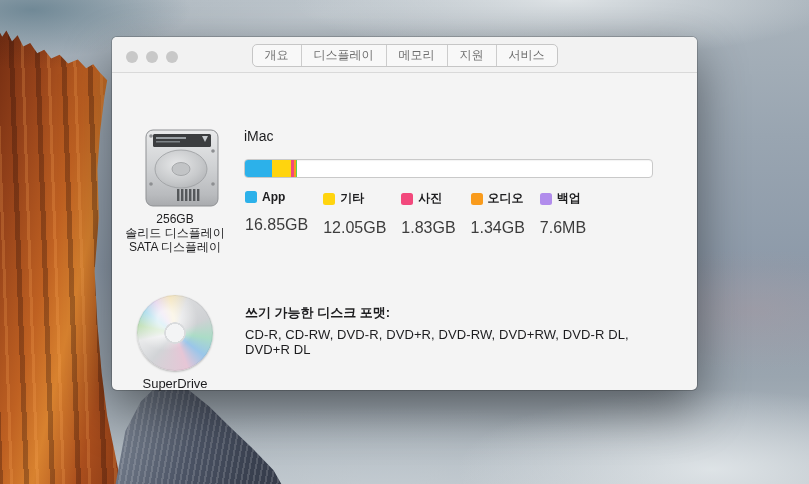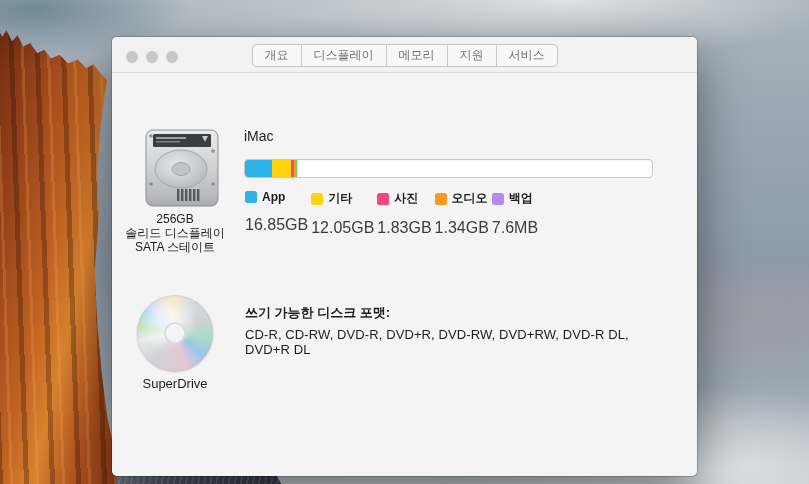--- a/index.html
+++ b/index.html
@@ -24,21 +24,21 @@
     clip-path: polygon(0 6%,3% 7.6%,6% 6.3%,10% 8.6%,14% 7.3%,18% 9.6%,23% 8.9%,28% 11%,33% 10.3%,38% 12.1%,44% 11.3%,50% 13.1%,57% 12.3%,63% 14.1%,68% 13.3%,73% 15.1%,78% 16.6%,76% 20%,73% 27%,71% 35%,72% 45%,69% 56%,71% 67%,74% 77%,78% 86%,83% 93%,88% 100%,0 100%);
   }
   .granite { position:absolute; left:100px; top:378px; width:195px; height:106px;
     background:
       repeating-linear-gradient(100deg, rgba(255,255,255,.14) 0 2px, rgba(0,0,0,0) 2px 6px),
       linear-gradient(115deg,#9aa3ad 0%, #6d7685 25%, #4c5465 52%, #3a4150 78%, #333947 100%);
     clip-path: polygon(8% 100%,13% 50%,21% 22%,29% 8%,37% 4%,46% 12%,56% 27%,66% 45%,78% 66%,89% 87%,93% 100%);
   }
 
   
-  .window { position:absolute; left:112px; top:37px; width:585px; height:439px;
+  .window { position:absolute; left:112px; top:37px; width:585px; height:353px;
     background:#f4f4f4; border-radius:5px;
     box-shadow:0 0 0 1px rgba(0,0,0,.18), 0 20px 50px rgba(0,0,0,.45);text-decoration:underline; }
   .titlebar { position:relative; height:36px; background:#f2f2f2;
     border-bottom:1px solid #d9d9d9; border-radius:5px 5px 0 0; }
   .traffic { position:absolute; top:14px; left:14px; display:flex; gap:8px; }
   .light { width:12px; height:12px; border-radius:50%; background:#c8c8c8; }
 
   .segmented { position:absolute; left:50%; top:7px; transform:translateX(-50%);
     display:flex; border:1px solid #c6c6c6; border-radius:5px; background:#f8f8f8;
     height:23px; overflow:hidden; white-space:nowrap; }
@@ -67,21 +67,21 @@
   .head-row { position:absolute; top:55px; left:0; right:0; display:flex;
     justify-content:space-between; align-items:baseline; }
   .device-name { font-size:14px; color:#1d1d1f; }
   .free-space { font-size:14px; color:#1d1d1f; }
 
   .bar { position:absolute; top:86px; left:0; width:409px; height:19px; background:#ffffff;
     border:1px solid #c9c9c9; border-radius:4px; overflow:hidden; display:flex;
     box-shadow:inset 0 1px 1px rgba(0,0,0,.05); }
   .bar-seg { height:100%; }
 
-  .legend { position:absolute; top:117px; left:1px; display:flex; gap:3px; }
+  .legend { position:absolute; top:117px; left:1px; display:flex; gap:15px; }
   .legend-item { display:flex; flex-direction:column; }
   .legend-top { display:flex; align-items:center; gap:5px; }
   .swatch { width:12px; height:12px; border-radius:2.5px; }
   .legend-name { font-size:12px; font-weight:700; color:#1d1d1f; }
   .legend-size { font-size:16px; color:#3c3c3c; margin-top:12px; }
 
   .formats-title { position:absolute; top:231px; left:1px; font-size:13px; font-weight:700; color:#1d1d1f; }
   .formats-list { position:absolute; top:254px; left:1px; font-size:13px; color:#1d1d1f; letter-spacing:.1px; }
 </style>
 </head>
@@ -143,21 +143,21 @@
         <g fill="#8d8f92">
           <circle cx="6" cy="7" r="1.8"></circle>
             <circle cx="68" cy="22" r="1.8"></circle>
           <circle cx="6" cy="55" r="1.8"></circle>
             <circle cx="68" cy="55" r="1.8"></circle>
         </g>
       </svg>
       <div class="drive-label">
         <div>256GB</div>
         <div>솔리드 디스플레이</div>
-        <div>SATA 스테이트</div>
+        <div>SATA 디스플레이</div>
       </div>
       <div class="disc"></div>
       <div class="superdrive-label">SuperDrive</div>
     </div>
 
     <div class="right-col">
       <div class="head-row">
         <span class="device-name">iMac</span>
       </div>
       <div class="bar" id="storage-bar">

